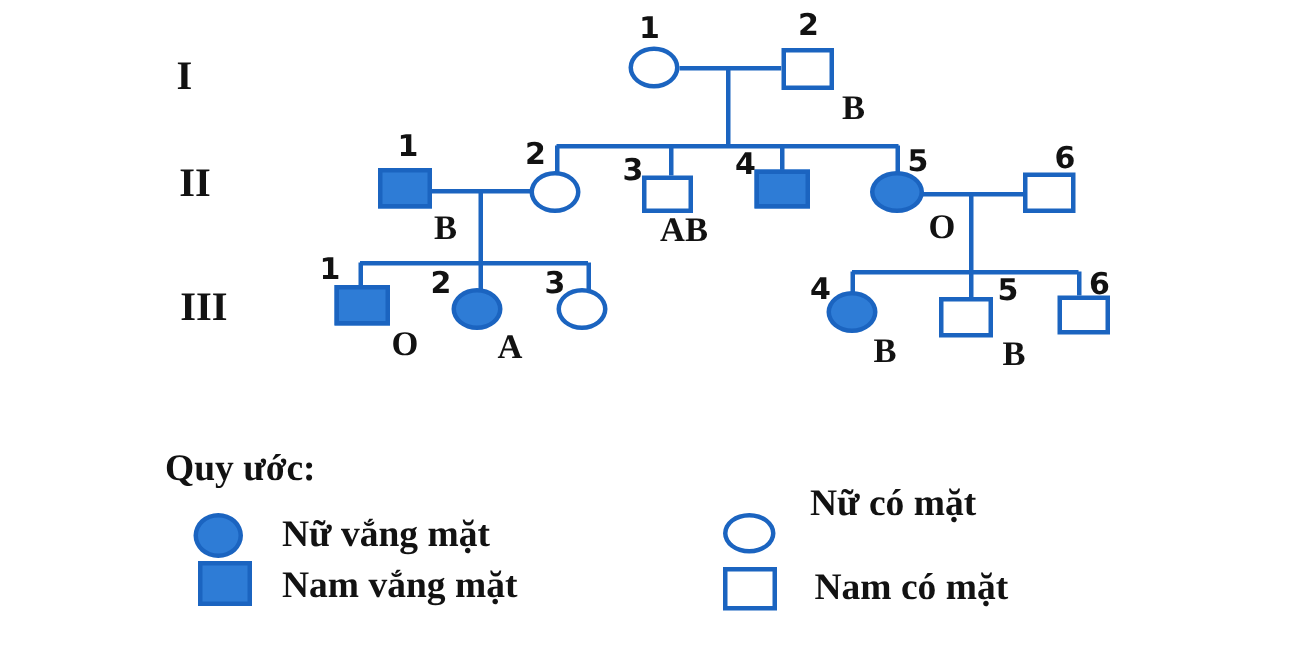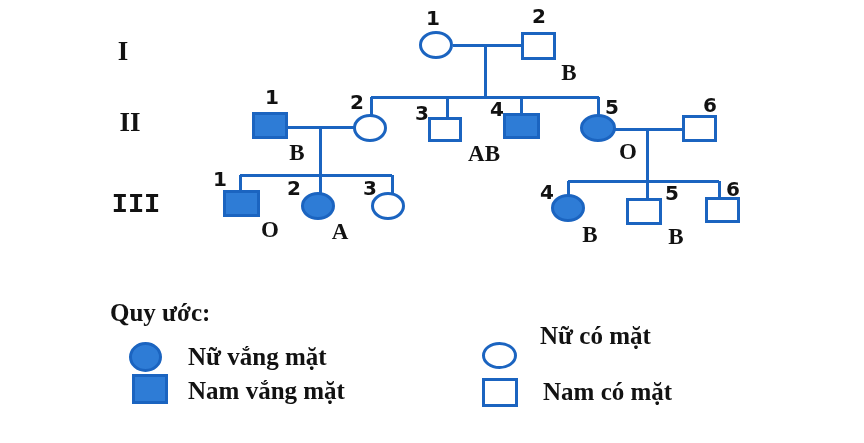--- a/index.html
+++ b/index.html
@@ -78,21 +78,21 @@
       <div class="shape square" style="left: 521px; top: 32px; width: 35px; height: 28px;"></div>
       <div class="num" style="left: 539px; top: 16px;">2</div>
       <div class="blood" style="left: 569px; top: 72px;">B</div>
       <div class="shape square filled" style="left: 252px; top: 112px; width: 36px; height: 27px;"></div>
       <div class="num" style="left: 272px; top: 97px;">1</div>
       <div class="blood" style="left: 297px; top: 152px;">B</div>
       <div class="shape circle" style="left: 353px; top: 114px; width: 34px; height: 28px;"></div>
       <div class="num" style="left: 357px; top: 102px;">2</div>
       <div class="shape square" style="left: 428px; top: 117px; width: 34px; height: 25px;"></div>
       <div class="num" style="left: 422px; top: 113px;">3</div>
-      <div class="blood" style="left: 484px; top: 153px;">AB</div>
+      <div class="blood" style="left: 456px; top: 153px;">AB</div>
       <div class="shape square filled" style="left: 503px; top: 113px; width: 37px; height: 26px;"></div>
       <div class="num" style="left: 497px; top: 109px;">4</div>
       <div class="shape circle filled" style="left: 580px; top: 114px; width: 36px; height: 28px;"></div>
       <div class="num" style="left: 612px; top: 107px;">5</div>
       <div class="blood" style="left: 628px; top: 151px;">O</div>
       <div class="shape square" style="left: 682px; top: 115px; width: 35px; height: 27px;"></div>
       <div class="num" style="left: 710px; top: 105px;">6</div>
       <div class="shape square filled" style="left: 223px; top: 190px; width: 37px; height: 27px;"></div>
       <div class="num" style="left: 220px; top: 179px;">1</div>
       <div class="blood" style="left: 270px; top: 229px;">O</div>
@@ -104,21 +104,21 @@
       <div class="shape circle filled" style="left: 551px; top: 194px; width: 34px; height: 28px;"></div>
       <div class="num" style="left: 547px; top: 192px;">4</div>
       <div class="blood" style="left: 590px; top: 234px;">B</div>
       <div class="shape square" style="left: 626px; top: 198px; width: 36px; height: 27px;"></div>
       <div class="num" style="left: 672px; top: 193px;">5</div>
       <div class="blood" style="left: 676px; top: 236px;">B</div>
       <div class="shape square" style="left: 705px; top: 197px; width: 35px; height: 26px;"></div>
       <div class="num" style="left: 733px; top: 189px;">6</div>
       <div class="gen" style="left: 123px; top: 51px;">I</div>
       <div class="gen" style="left: 130px; top: 122px;">II</div>
-      <div class="gen" style="left: 136px; top: 205px; font-family: Liberation Mono, monospace;">III</div>
+      <div class="gen" style="left: 136px; top: 205px;">III</div>
     </div>
 
   <div class="legend">
     <div class="legend-title">Quy ước:</div>
 
     <div class="lsym circle filled s1"></div>
     <span class="ltext t1">Nữ vắng mặt</span>
 
     <div class="lsym filled s2"></div>
     <span class="ltext t2">Nam vắng mặt</span>

